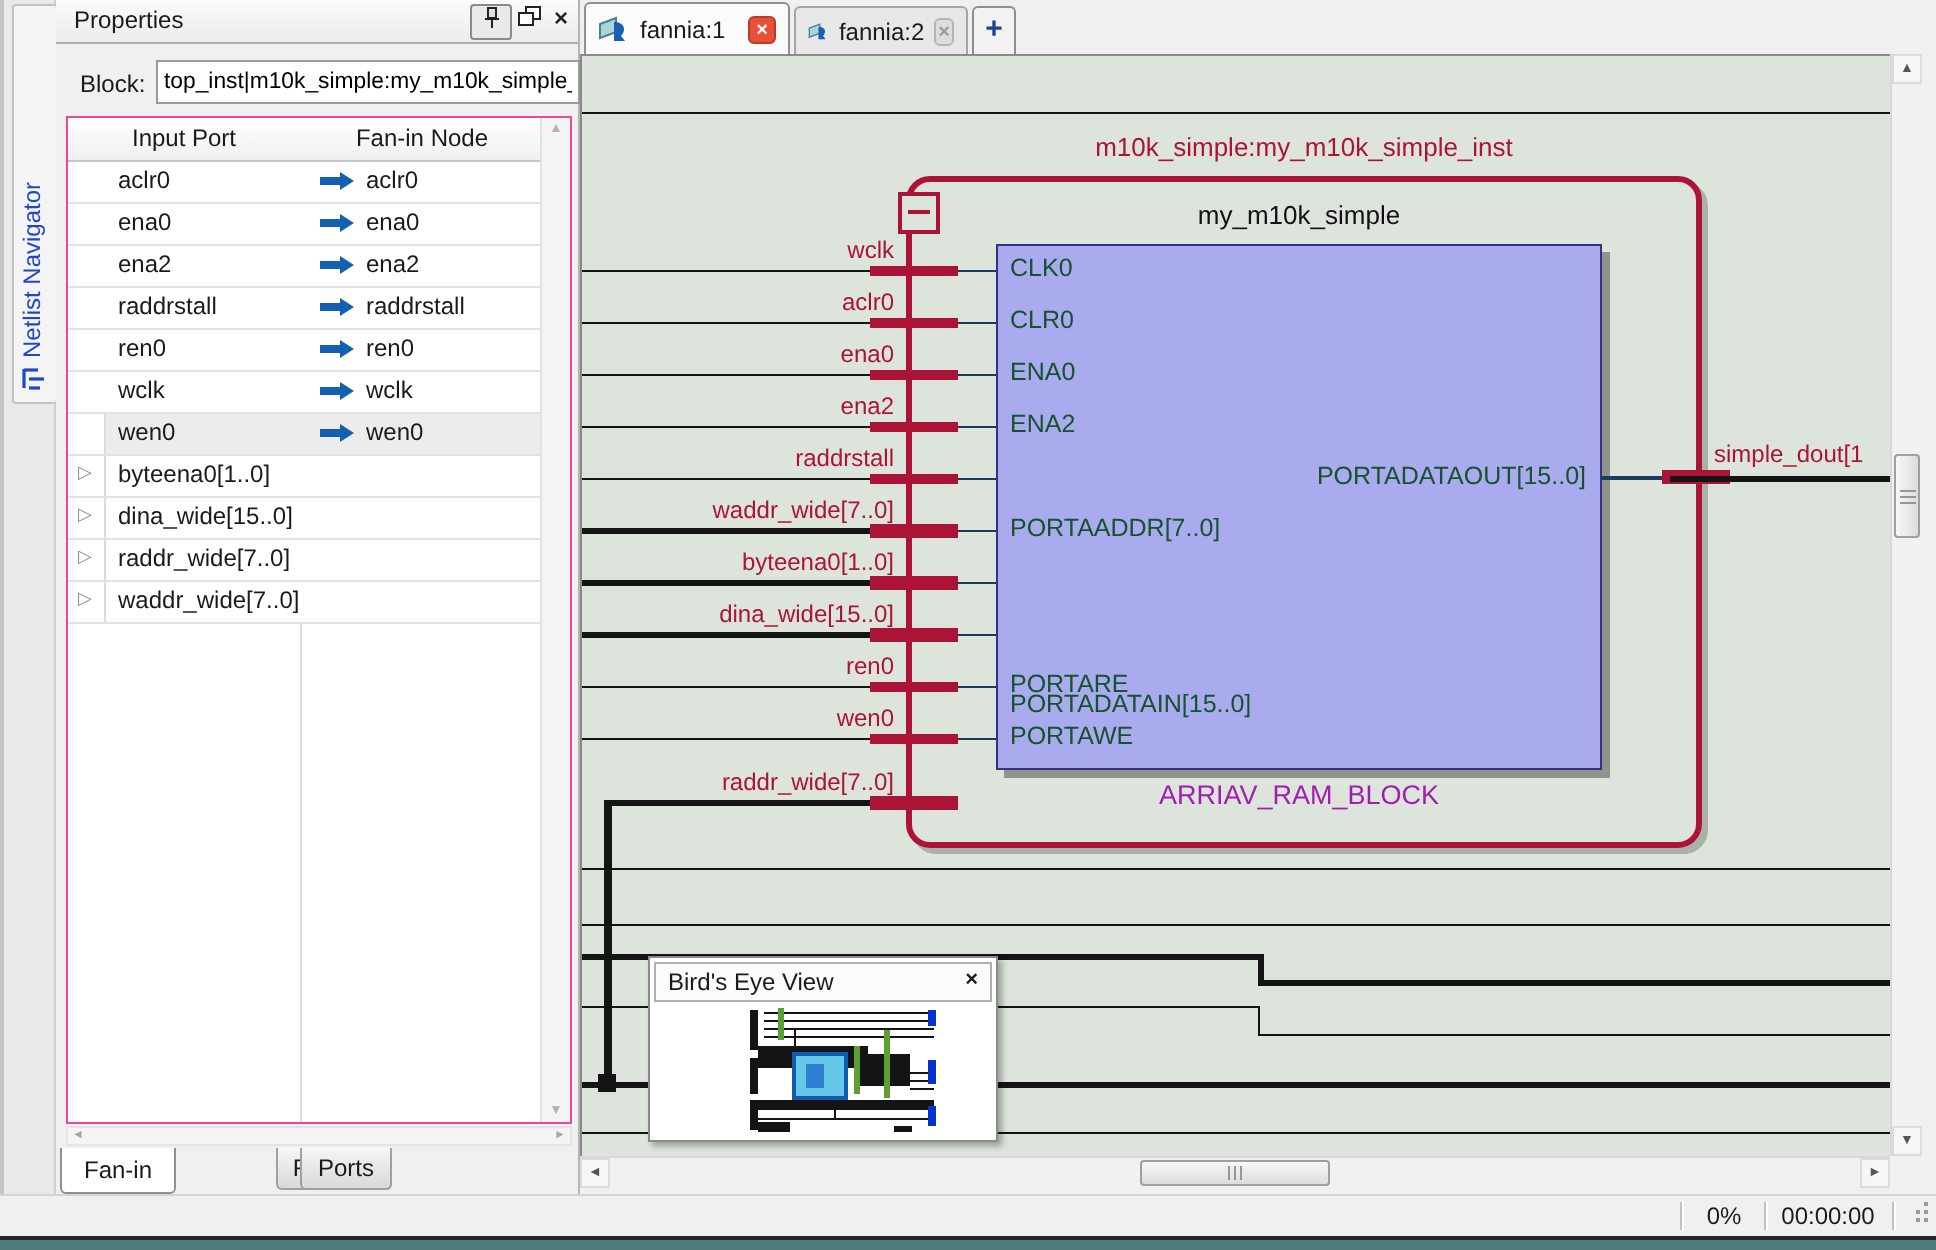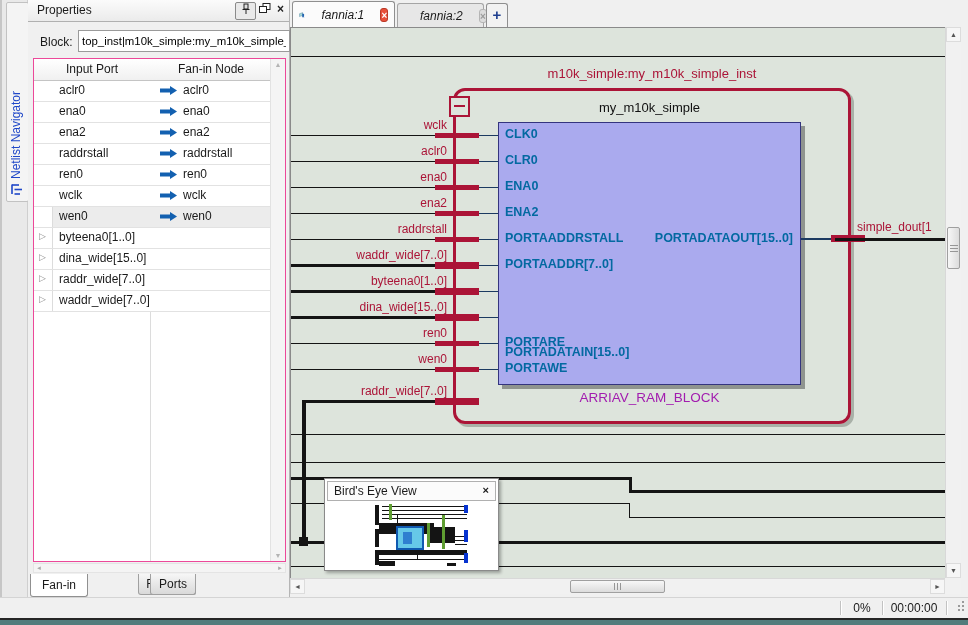--- a/index.html
+++ b/index.html
@@ -56,22 +56,22 @@
   .thsb .a{position:absolute;top:0;font-size:6px;color:#a8a8a8;line-height:8px;}
 
   
   .btab{position:absolute;height:21px;line-height:21px;text-align:center;
         border:1px solid #a0a0a0;border-top:none;border-radius:0 0 3px 3px;
         background:linear-gradient(#f6f6f6,#d9d9d9);box-sizing:border-box;}
   .btab.active{height:23px;line-height:22px;background:#fff;border-color:#909090;z-index:2;}
 
   
   .mainbar{position:absolute;left:290px;top:0;width:678px;height:27px;background:#f0f0f0;}
-  .mtab{position:absolute;display:flex;align-items:center;gap:16px;padding:0 6px;box-sizing:border-box;
-        border:1px solid #8f8f8f;border-bottom:none;border-radius:3px 3px 0 0;font-style:italic;}
+  .mtab{position:absolute;display:flex;align-items:center;gap:5px;padding:0 6px;box-sizing:border-box;
+        border:1px solid #8f8f8f;border-bottom:none;border-radius:3px 3px 0 0;}
   .mtab.active{background:#fbfbfb;z-index:2;}
   .mtab:not(.active){background:#e7e7e7;border-color:#a5a5a5;}
   .tab-close{width:14px;height:14px;border-radius:3px;font-size:10px;font-weight:bold;
              line-height:13px;text-align:center;box-sizing:border-box;margin-left:auto;}
   .tab-close.red{background:#e8503a;border:1px solid #b93a28;color:#fff;}
   .tab-close.gray{background:#dcdcdc;border:1px solid #b5b5b5;color:#9a9a9a;}
   .plus-tab{position:absolute;left:196px;top:3px;width:22px;height:24px;border:1px solid #8f8f8f;
             border-bottom:none;border-radius:3px 3px 0 0;background:#f2f2f2;color:#1f3f8f;
             font-size:15px;font-weight:bold;text-align:center;line-height:22px;box-sizing:border-box;}
 
@@ -81,21 +81,21 @@
   .inst-title{position:absolute;left:162px;top:38px;width:398px;text-align:center;
               color:#ab1437;font-size:13px;}
   .rrect{position:absolute;left:162px;top:60px;width:398px;height:336px;border:3px solid #ab1437;
          border-radius:12px;box-shadow:3px 3px 0 rgba(125,135,125,.55);box-sizing:border-box;}
   .minus-btn{position:absolute;left:158px;top:68px;width:21px;height:21px;border:2px solid #ab1437;
              background:#dde4dc;box-sizing:border-box;}
   .minus-btn i{position:absolute;left:3px;top:7px;width:11px;height:2px;background:#ab1437;}
   .module-title{position:absolute;left:207px;top:72px;width:303px;text-align:center;font-size:13px;color:#111;}
   .pblock{position:absolute;left:207px;top:94px;width:303px;height:263px;background:#aaaaee;
           border:1px solid #34347e;box-shadow:4px 4px 0 #8f948f;box-sizing:border-box;}
-  .port-label{position:absolute;color:#0369a1;font-size:12.5px;height:26px;line-height:26px;white-space:nowrap;font-weight:bold;}
+  .port-label{position:absolute;color:#14532d;font-size:12.5px;height:26px;line-height:26px;white-space:nowrap;}
   .block-type{position:absolute;left:207px;top:362px;width:303px;text-align:center;font-size:13.5px;color:#a21caf;}
   .sig-label{position:absolute;color:#ab1437;font-size:12px;text-align:right;white-space:nowrap;}
   .out-label{position:absolute;color:#ab1437;font-size:12px;white-space:nowrap;}
   .wire{position:absolute;background:#141414;height:1px;}
   .wire.bus{height:3px;}
   .wire.navy{background:#1b3a61;}
   .tick{position:absolute;background:#ab1437;}
   .junction{position:absolute;background:#141414;}
 
   
@@ -312,21 +312,20 @@
         <i></i>
       </div>
     <div class="module-title">my_m10k_simple</div>
     <div class="pblock"></div>
     <div class="block-type">ARRIAV_RAM_BLOCK</div>
 
   <div class="port-label" style="left: 214px; top: 93px;">CLK0</div>
       <div class="port-label" style="left: 214px; top: 119px;">CLR0</div>
       <div class="port-label" style="left: 214px; top: 145px;">ENA0</div>
       <div class="port-label" style="left: 214px; top: 171px;">ENA2</div>
-      <div class="port-label" style="left: 214px; top: 197px;">PORTAADDRSTALL</div>
       <div class="port-label" style="left: 214px; top: 223px;">PORTAADDR[7..0]</div>
       <div class="port-label" style="left: 214px; top: 275px; margin-top: 36px;">PORTADATAIN[15..0]</div>
       <div class="port-label" style="left: 214px; top: 301px;">PORTARE</div>
       <div class="port-label" style="left: 214px; top: 327px;">PORTAWE</div>
       <div class="port-label" style="left: 300px; top: 197px; width: 202px; text-align: right;">PORTADATAOUT[15..0]</div>
       <div class="sig-label" style="left: 10px; width: 146px; top: 90px;">wclk</div>
       <div class="wire" style="left: 0px; top: 107px; width: 162px;"></div>
       <div class="tick" style="left: 144px; top: 105px; width: 44px; height: 5px;"></div>
       <div class="wire navy" style="left: 188px; top: 107px; width: 19px;"></div>
       <div class="sig-label" style="left: 10px; width: 146px; top: 116px;">aclr0</div>

